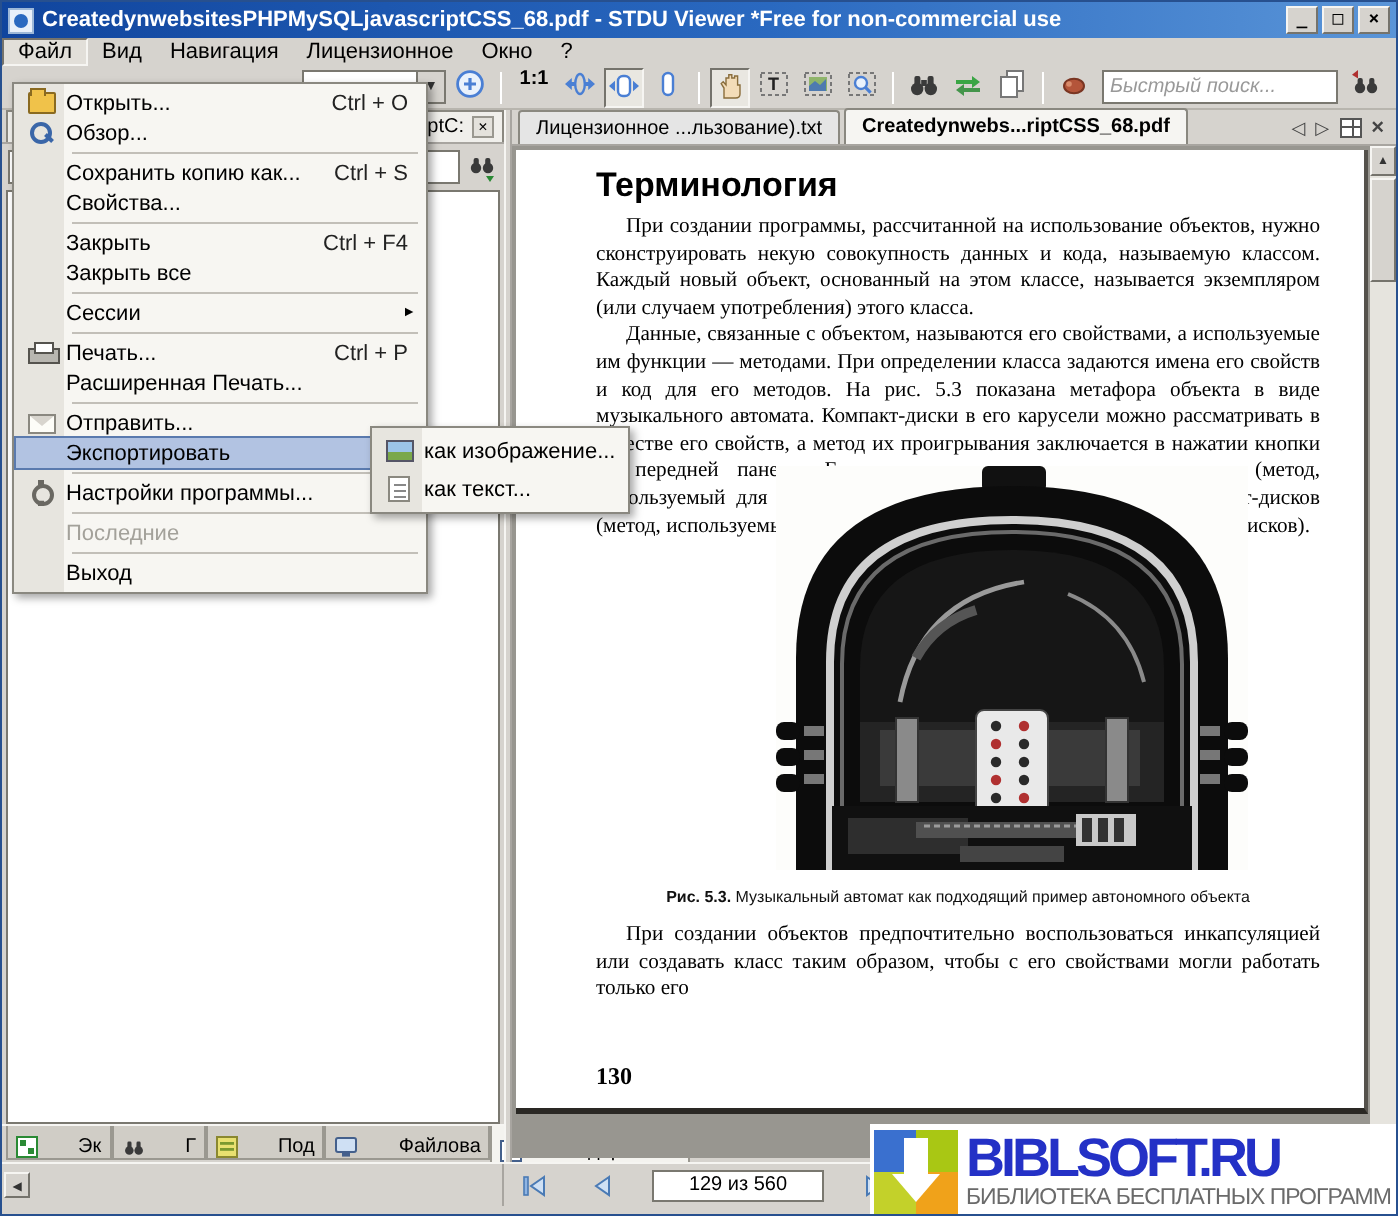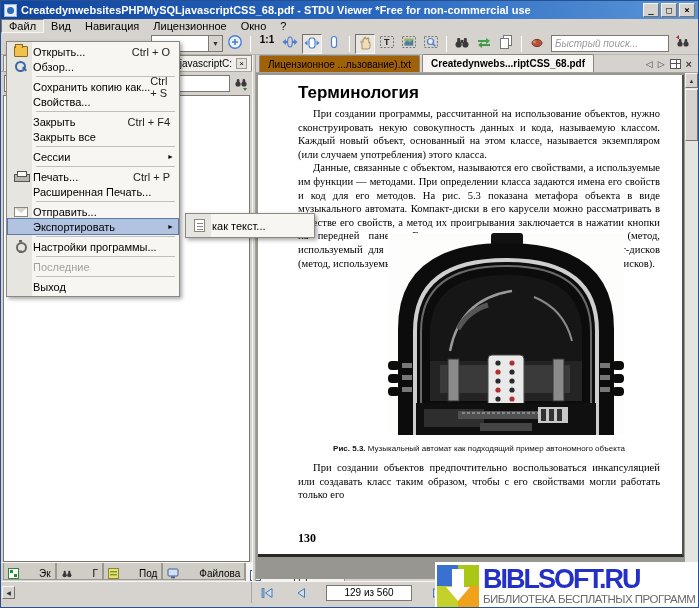--- a/index.html
+++ b/index.html
@@ -40,39 +40,39 @@
   .lsearchrow{height:22px;display:flex;align-items:center;gap:3px;padding:2px 3px;background:#d6d3ce}
   .lsearch{flex:1;height:17px;border:1px solid #7a7870;background:#fff}
   .lcontent{position:absolute;left:2px;top:40px;right:2px;bottom:19px;background:#fff;border:1px solid #7a7870}
   .lbotttabs{position:absolute;left:0;bottom:0;width:100%;height:19px;display:flex;align-items:flex-start;padding-left:2px;border-top:1px solid #f6f5f2}
   .btab{height:17px;display:flex;align-items:flex-end;gap:20px;padding:0 4px;font-size:10px;border:1px solid #9a9890;border-top:none;background:#d0cdc6;white-space:nowrap}
   .btab.active{background:#f4f3ef;font-weight:normal;height:19px}
   
   .split{position:absolute;left:251px;top:54px;width:4px;height:526px;background:#d6d3ce;border-left:1px solid #f6f5f2;border-right:1px solid #a8a5a0}
   
   .dtabstrip{position:absolute;left:255px;top:54px;right:0;height:18px;background:#d6d3ce;display:flex;align-items:flex-end;padding-left:3px;border-bottom:1px solid #a8a5a0}
-  .dtab{height:17px;display:flex;align-items:center;padding:0 8px;font-size:10px;border:1px solid #8a8880;border-bottom:none;background:#a16207;margin-right:2px;border-radius:2px 2px 0 0;white-space:nowrap}
+  .dtab{height:17px;display:flex;align-items:center;padding:0 8px;font-size:10px;border:1px solid #8a8880;border-bottom:none;background:#e5e5e5;margin-right:2px;border-radius:2px 2px 0 0;white-space:nowrap}
   .dtab.active{background:#f6f5f2;font-weight:bold;height:18px}
   .dstripctl{margin-left:auto;display:flex;align-items:center;gap:5px;padding:0 6px 2px 0;color:#444;font-size:9px}
   .dview{position:absolute;left:255px;top:72px;right:13px;bottom:28px;background:#989690;overflow:hidden}
   .page{position:absolute;left:2px;top:2px;width:426px;height:482px;background:#fff;border-right:2px solid #55524c;border-bottom:3px solid #2a2824}
   .vsb{position:absolute;right:0;top:72px;width:13px;bottom:28px;background:#e6e4de}
   .sbtn{position:absolute;left:0;width:13px;height:15px;background:#d6d3ce;display:flex;align-items:center;justify-content:center;font-size:6px;color:#333}
   .thumb{position:absolute;left:0;width:13px;background:#d6d3ce}
   
   .pg-h1{position:absolute;left:40px;top:8px;font-family:"Liberation Sans",sans-serif;font-weight:bold;font-size:17px}
   .pg-body{position:absolute;left:40px;top:32px;width:362px;font-family:"Liberation Serif",serif;font-size:10.6px;line-height:13.6px;text-align:justify}
   .pg-body p{text-indent:15px}
   .fig{position:absolute;left:130px;top:158px;width:236px}
   .figcap{position:absolute;left:40px;top:369px;width:362px;text-align:center;font-family:"Liberation Sans",sans-serif;font-size:8px;color:#111}
   .pg-body2{position:absolute;left:40px;top:386px;width:362px;font-family:"Liberation Serif",serif;font-size:10.6px;line-height:13.6px;text-align:justify}
   .pg-body2 p{text-indent:15px}
   .pgnum{position:absolute;left:40px;bottom:8px;font-family:"Liberation Serif",serif;font-weight:bold;font-size:12px}
   
-  .menu{position:absolute;left:5px;top:40px;width:174px;background:linear-gradient(90deg,#e7e5df 0,#e7e5df 25px,#f7f6f2 25px);
+  .menu{position:absolute;left:5px;top:40px;width:208px;background:linear-gradient(90deg,#e7e5df 0,#e7e5df 25px,#f7f6f2 25px);
     border:1px solid #8a8880;box-shadow:2px 2px 4px rgba(0,0,0,.35);z-index:100;padding:2px 1px}
   .mi{height:15px;display:flex;align-items:center;font-size:11px;position:relative}
   .mi .gut{width:25px;height:15px;display:flex;align-items:center;justify-content:center;flex:none}
   .mi .lbl{flex:1;white-space:nowrap}
   .mi .sc{padding-right:8px;color:#222}
   .mi .arr{position:absolute;right:4px;font-size:7px}
   .mi.dim .lbl{color:#a3a19a}
   .mi.hl{background:#b2c3e2;outline:1px solid #5a7aae}
   .msep{height:1px;background:#c2bfb8;margin:2px 3px 2px 28px}
   .submenu{position:absolute;left:184px;top:212px;width:130px;background:linear-gradient(90deg,#e7e5df 0,#e7e5df 25px,#f7f6f2 25px);
@@ -484,20 +484,26 @@
     <div class="msep"></div>
     <div class="mi">
       <span class="gut"></span>
       <span class="lbl">Выход</span>
     </div>
   </div>
 
   <div class="submenu">
     <div class="mi">
       <span class="gut">
+          <span class="ic-img"></span>
+        </span>
+      <span class="lbl">как изображение...</span>
+    </div>
+    <div class="mi">
+      <span class="gut">
           <span class="ic-txt"></span>
         </span>
       <span class="lbl">как текст...</span>
     </div>
   </div>
 
   <div class="bbar">
     <div class="hsb">
       <div class="hsb-btn out">◀</div>
     </div>

